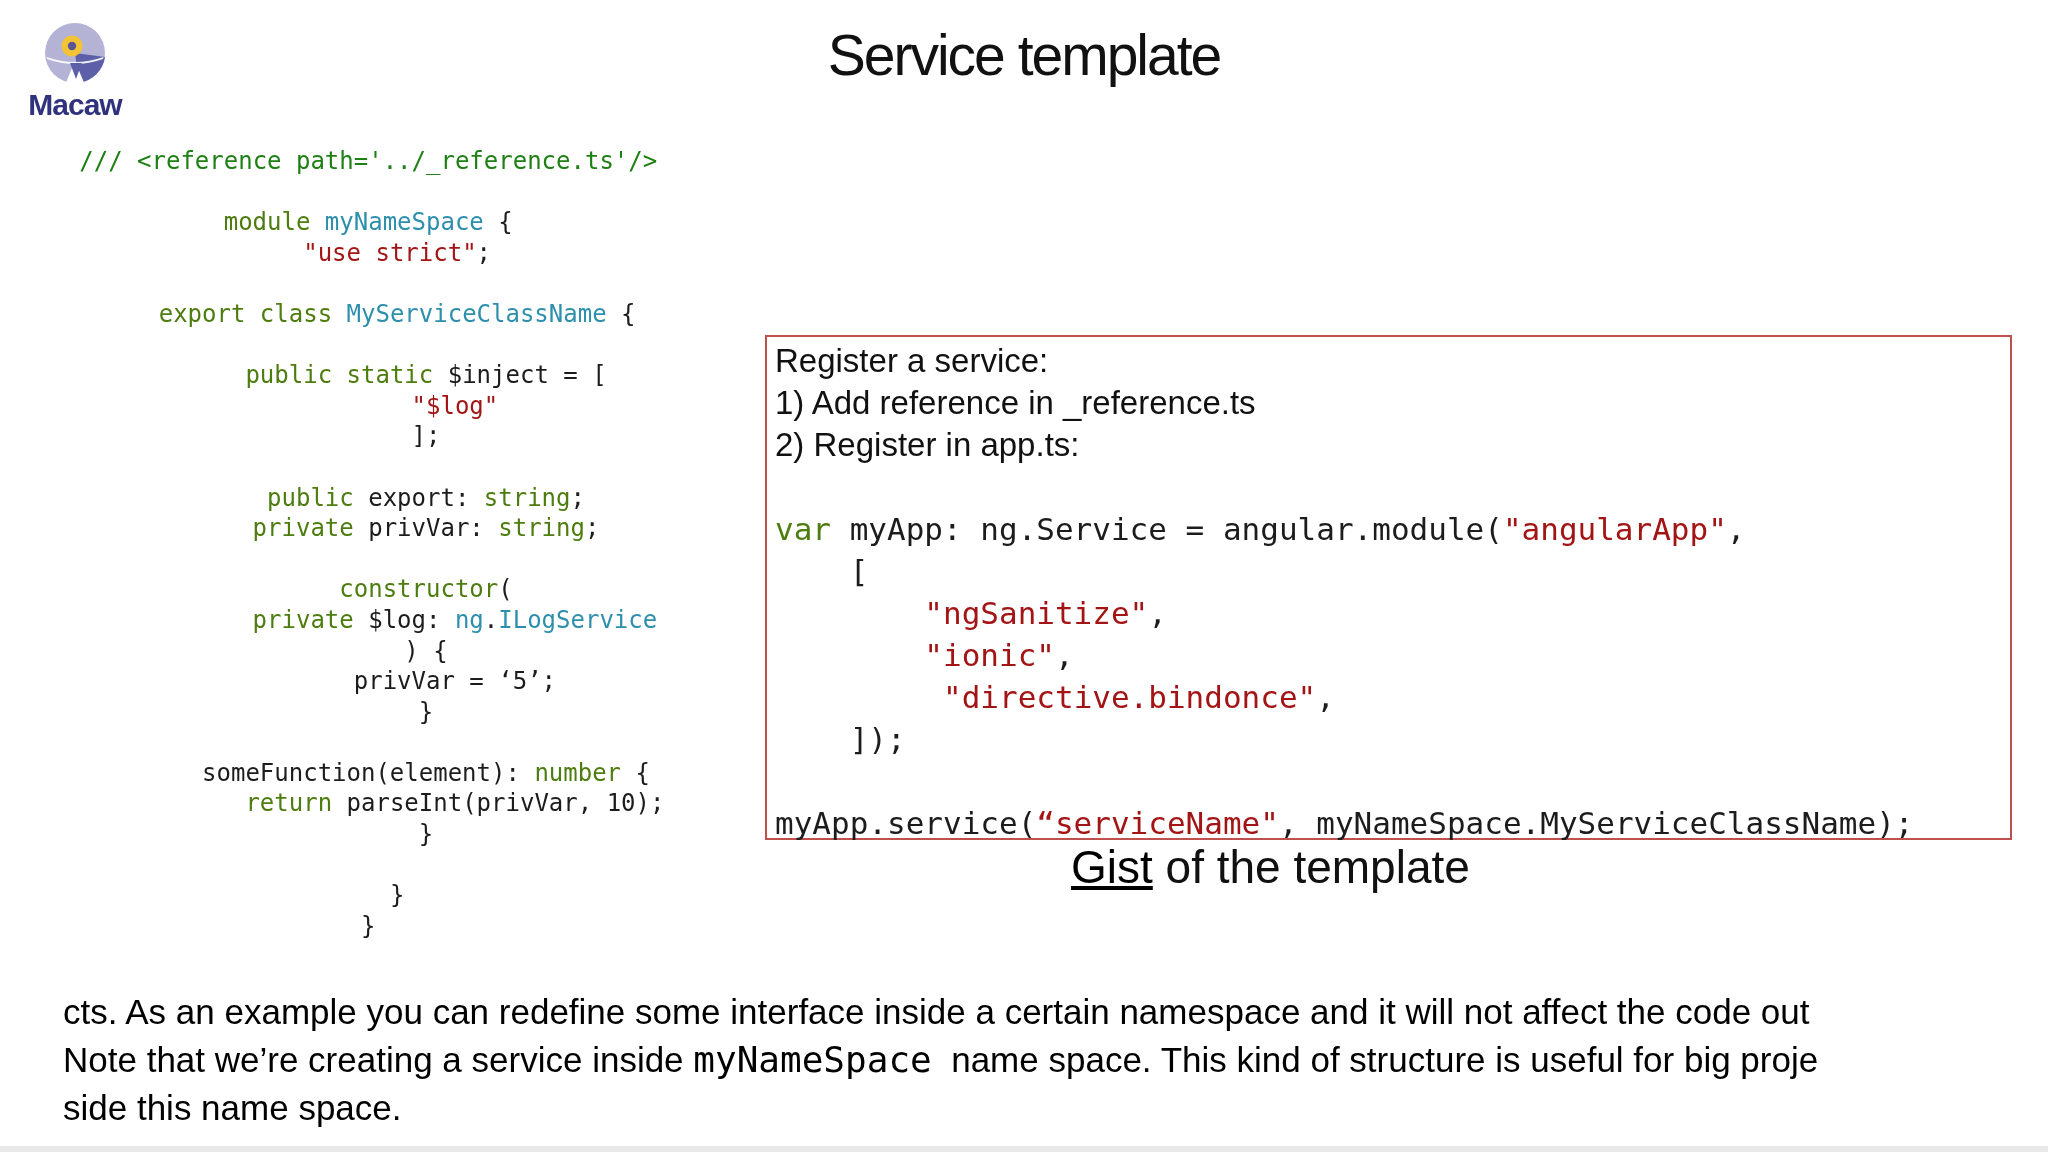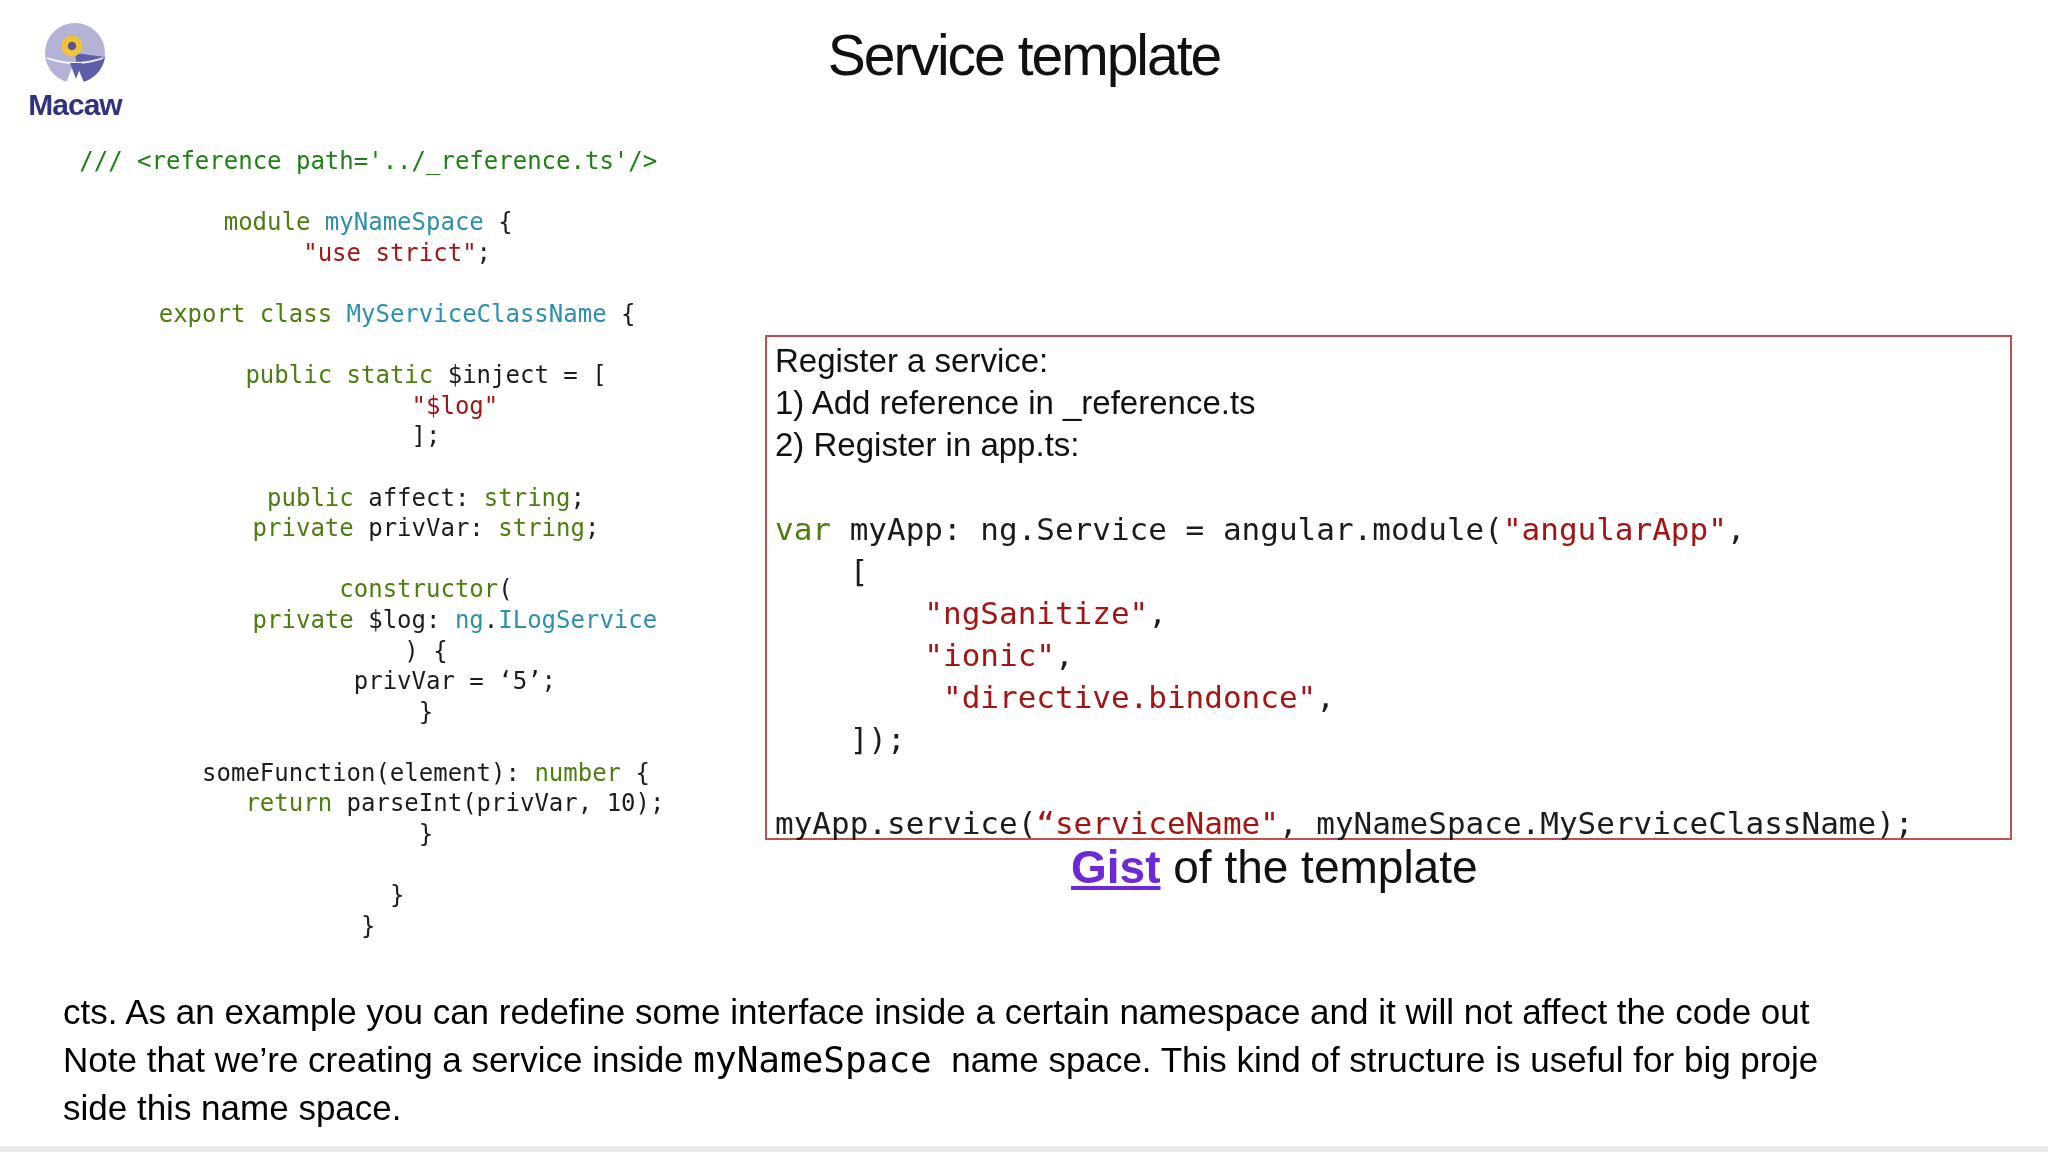--- a/index.html
+++ b/index.html
@@ -41,21 +41,21 @@
   }
   .info-box .cl{line-height:42px;height:42px;}
   .info-box .i{
     font-family:"Liberation Sans",sans-serif;font-size:33px;color:#111;
   }
   
   .gist-line{
     position:absolute;left:1071px;top:840px;
     font-size:46px;color:#111;
   }
-  .gist-line a{color:#6d28d9;text-decoration:underline;cursor:pointer;font-weight:bold;}
+  .gist-line a{color:#000000;text-decoration:underline;cursor:pointer;}
   
   .note{
     position:absolute;left:63px;top:988px;width:1975px;
     font-size:35px;color:#000;
   }
   .note div{white-space:pre;line-height:48px;}
   .note .mono{
     font-family:"DejaVu Sans Mono",monospace;font-size:36px;
   }
   
@@ -86,21 +86,21 @@
     <div class="cl">&nbsp;</div>
     <div class="cl"><span class="k">module </span><span class="t">myNameSpace</span><span class="p"> {</span></div>
     <div class="cl"><span class="p">    </span><span class="s">"use strict"</span><span class="p">;</span></div>
     <div class="cl">&nbsp;</div>
     <div class="cl"><span class="p">    </span><span class="k">export class </span><span class="t">MyServiceClassName</span><span class="p"> {</span></div>
     <div class="cl">&nbsp;</div>
     <div class="cl"><span class="p">        </span><span class="k">public static </span><span class="p">$inject = [</span></div>
     <div class="cl"><span class="p">            </span><span class="s">"$log"</span></div>
     <div class="cl"><span class="p">        ];</span></div>
     <div class="cl">&nbsp;</div>
-    <div class="cl"><span class="p">        </span><span class="k">public </span><span class="p">affect: </span><span class="k">string</span><span class="p">;</span></div>
+    <div class="cl"><span class="p">        </span><span class="k">public </span><span class="p">export: </span><span class="k">string</span><span class="p">;</span></div>
     <div class="cl"><span class="p">        </span><span class="k">private </span><span class="p">privVar: </span><span class="k">string</span><span class="p">;</span></div>
     <div class="cl">&nbsp;</div>
     <div class="cl"><span class="p">        </span><span class="k">constructor</span><span class="p">(</span></div>
     <div class="cl"><span class="p">            </span><span class="k">private </span><span class="p">$log: </span><span class="t">ng</span><span class="p">.</span><span class="t">ILogService</span></div>
     <div class="cl"><span class="p">        ) {</span></div>
     <div class="cl"><span class="p">            privVar = ‘5’;</span></div>
     <div class="cl"><span class="p">        }</span></div>
     <div class="cl">&nbsp;</div>
     <div class="cl"><span class="p">        someFunction(element): </span><span class="k">number</span><span class="p"> {</span></div>
     <div class="cl"><span class="p">            </span><span class="k">return </span><span class="p">parseInt(privVar, 10);</span></div>

